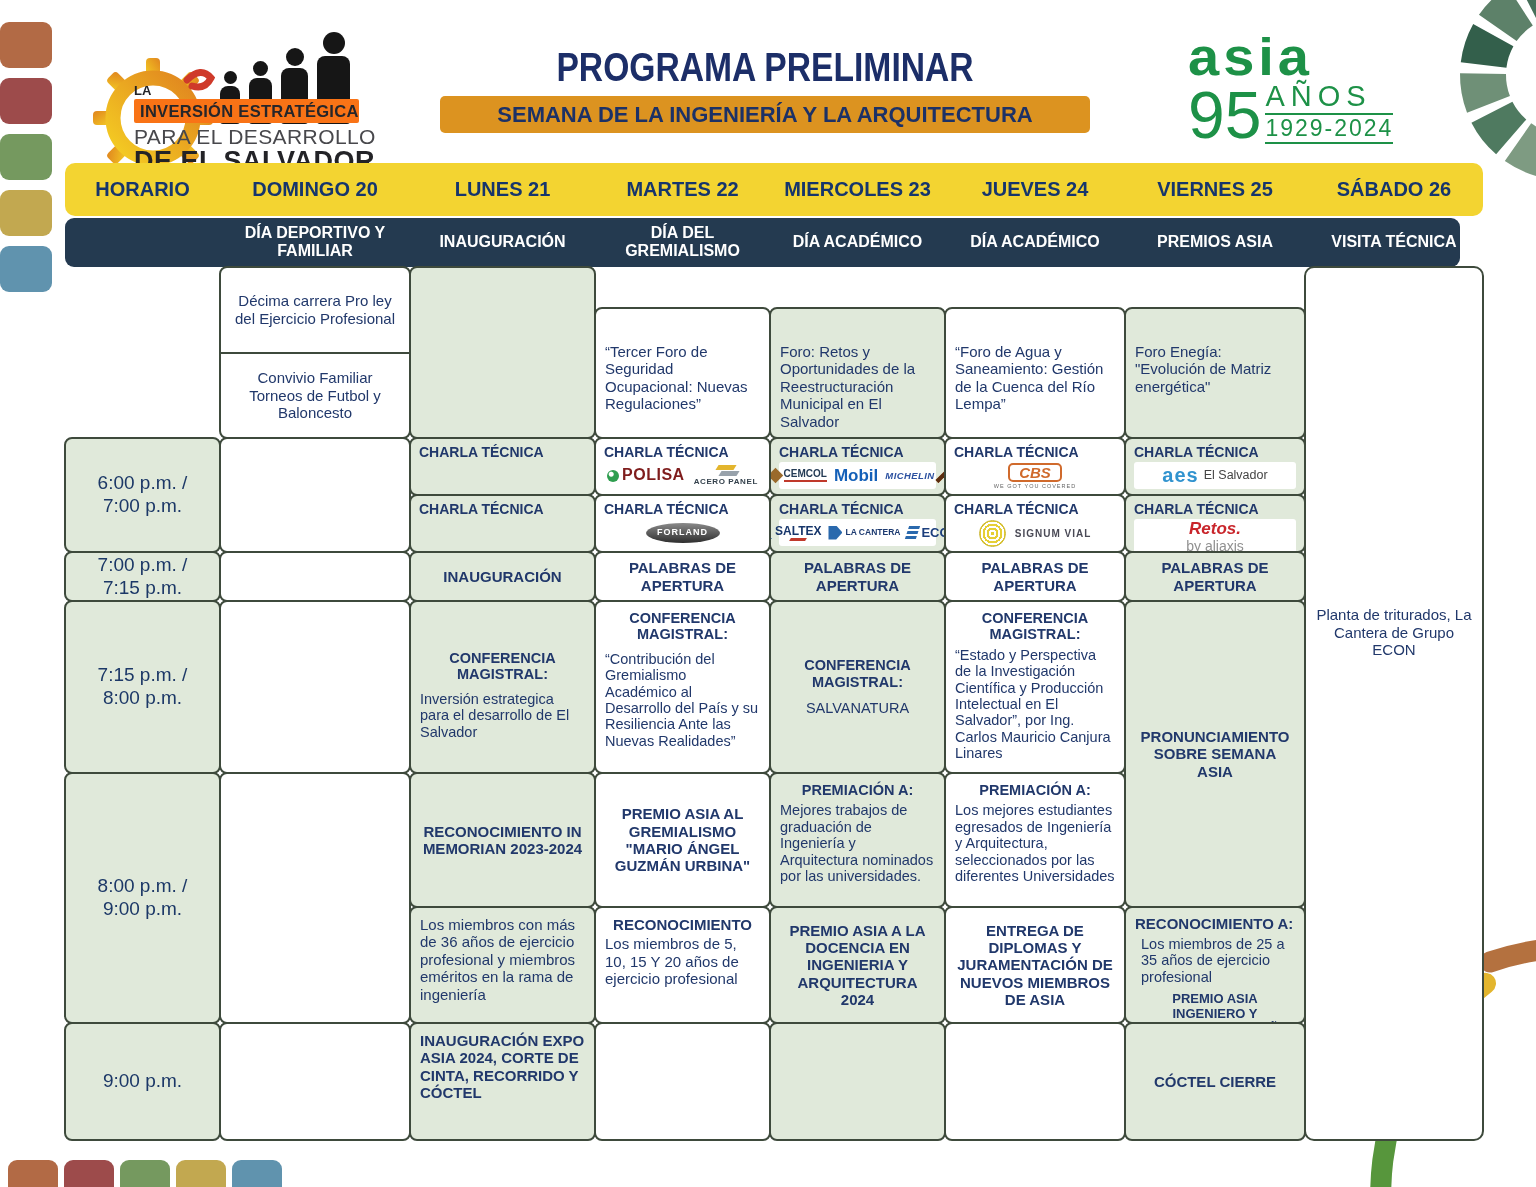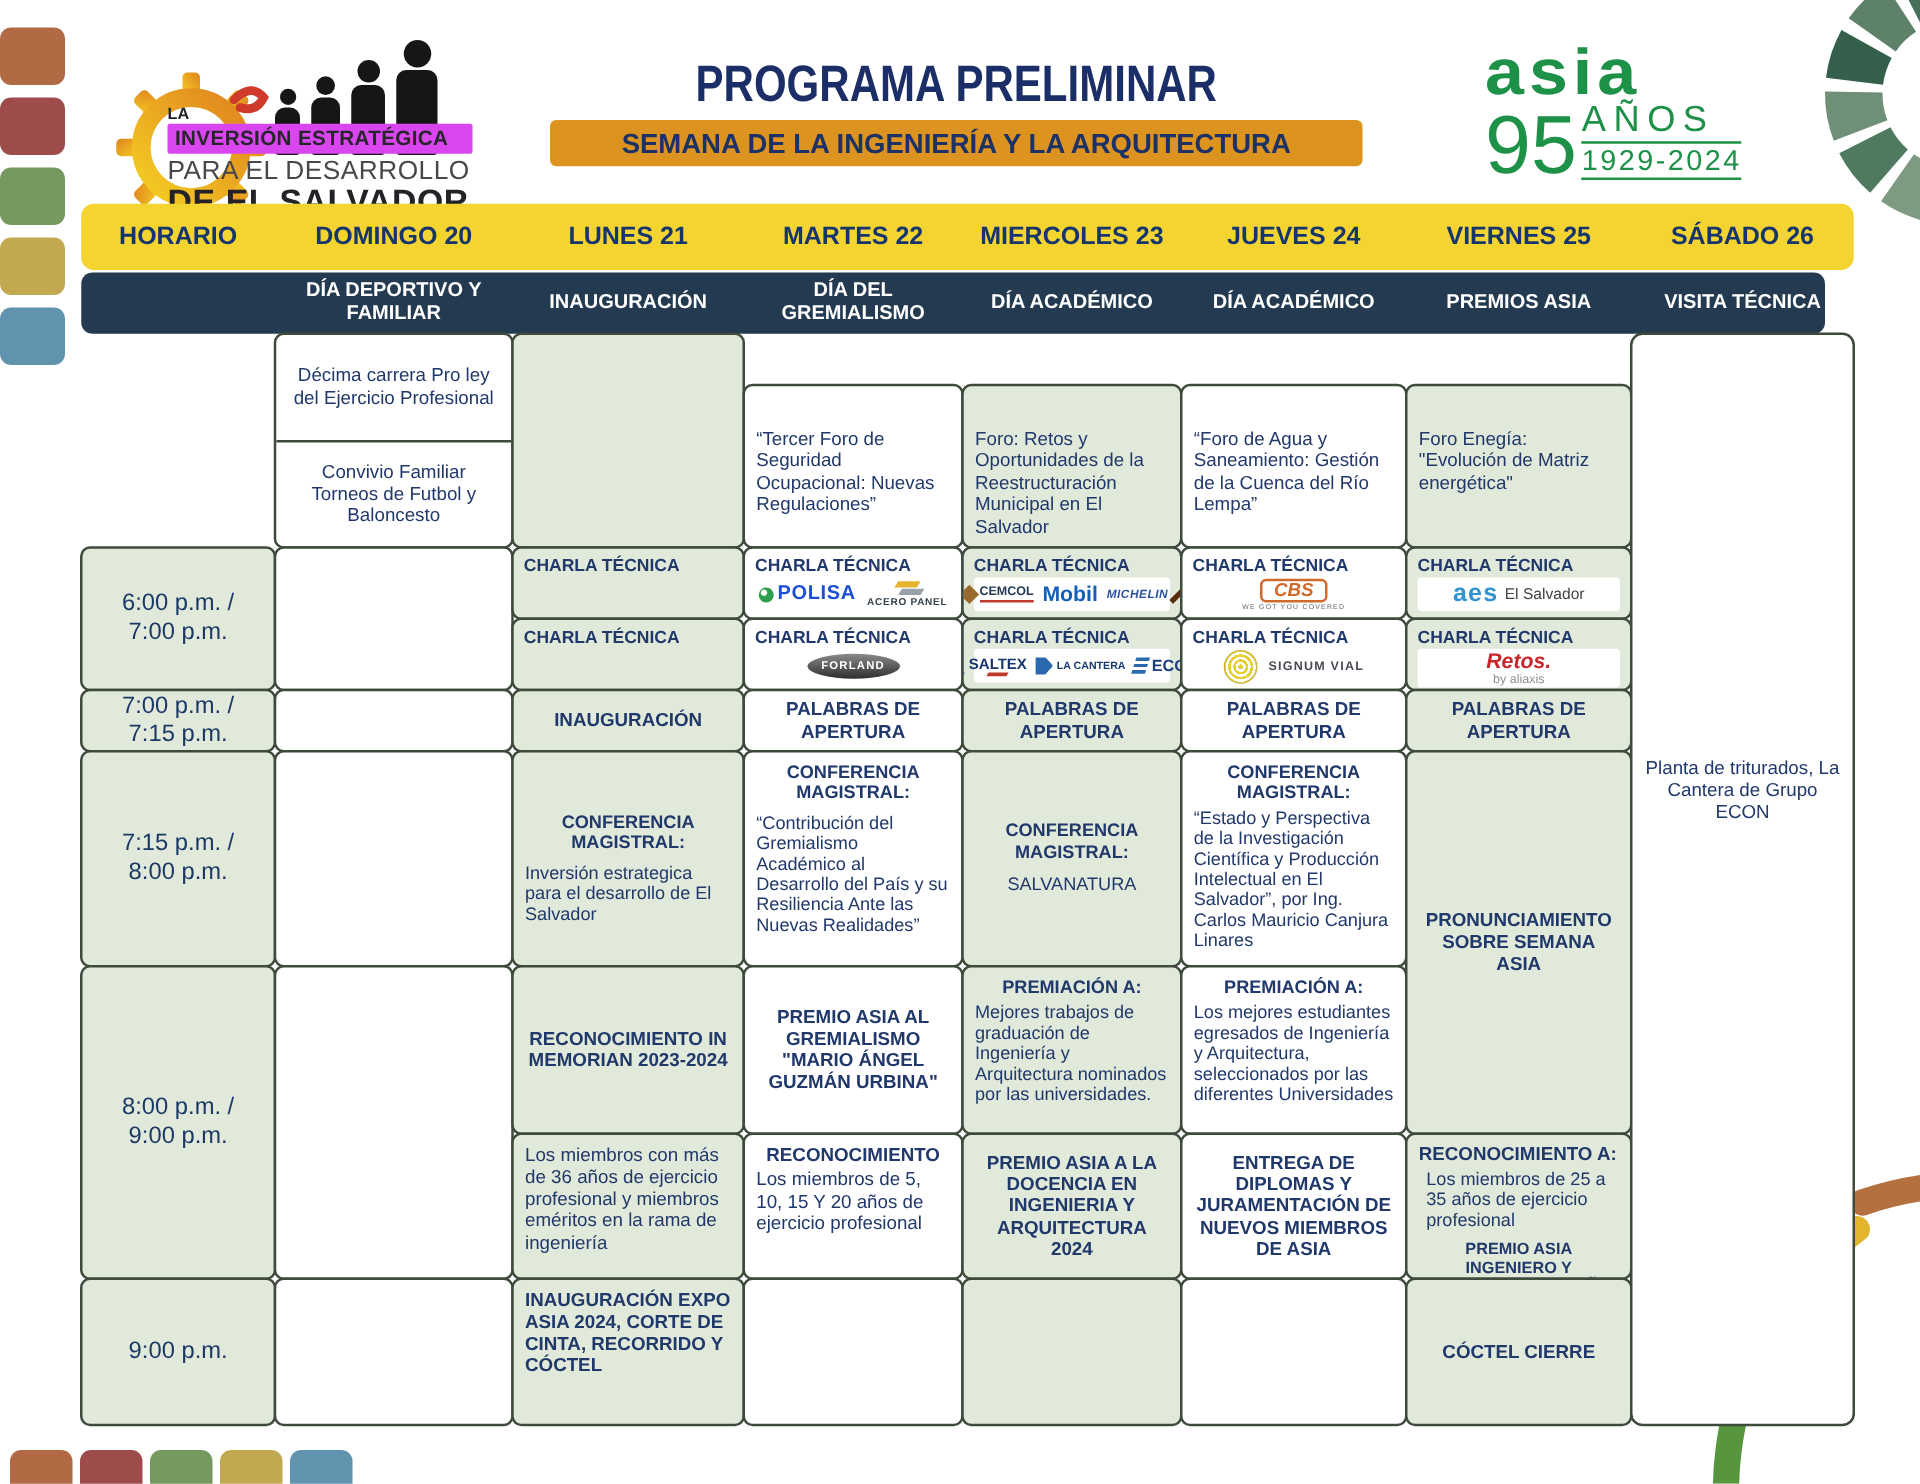--- a/index.html
+++ b/index.html
@@ -21,21 +21,21 @@
   .people{position:absolute;left:128px;top:6px;display:flex;align-items:flex-end;gap:9px;height:112px;}
   .person{display:flex;flex-direction:column;align-items:center;}
   .person .head{background:#161616;border-radius:50%;}
   .person .torso{background:#161616;border-radius:8px 8px 3px 3px;margin-top:2px;}
   .person:nth-child(1) .head{width:13px;height:13px}.person:nth-child(1) .torso{width:20px;height:38px}
   .person:nth-child(2) .head{width:15px;height:15px}.person:nth-child(2) .torso{width:23px;height:46px}
   .person:nth-child(3) .head{width:18px;height:18px}.person:nth-child(3) .torso{width:27px;height:56px}
   .person:nth-child(4) .head{width:22px;height:22px}.person:nth-child(4) .torso{width:33px;height:68px}
   .logo-text{position:absolute;left:42px;top:78px;width:290px;line-height:1;}
   .lt-la{font-size:13px;font-weight:700;color:#232327;}
-  .lt-band{margin-top:2px;background:#d946ef;border-radius:2px;padding:4px 19px 3px 6px;display:inline-block;
+  .lt-band{margin-top:2px;background:#f97316;border-radius:2px;padding:4px 0 3px 6px;display:inline-block;
            font-size:16.5px;font-weight:800;color:#26262a;letter-spacing:.3px;}
   .lt-l2{margin-top:3px;font-size:21px;font-weight:500;color:#48484c;letter-spacing:.4px;}
   .lt-l3{margin-top:1px;font-size:27px;font-weight:800;color:#232327;letter-spacing:.5px;}
 
   .header-center{position:absolute;left:440px;top:44px;width:650px;text-align:center;}
   .main-title{font-size:41px;font-weight:800;color:#1c2e68;transform:scaleX(.82);letter-spacing:0;}
   .sub-banner{margin-top:5px;background:#dc9320;border-radius:5px;height:37px;line-height:37px;
               font-size:22px;font-weight:700;color:#1c3166;}
   .date-line{margin-top:7px;font-size:23px;font-weight:800;color:#1c2e68;}
 
@@ -76,21 +76,21 @@
   
   .charla{padding:5px 8px;display:flex;flex-direction:column;}
   .charla .lab{font-size:14px;font-weight:600;}
   .logos{margin-top:2px;background:#fff;border-radius:3px;flex:1;display:flex;
          align-items:center;justify-content:center;gap:9px;padding:1px 3px;}
 
   
   .lg{display:inline-flex;align-items:center;gap:3px;white-space:nowrap;}
   .col{display:inline-flex;flex-direction:column;align-items:center;line-height:1;}
   .polisa-dot{width:12px;height:12px;border-radius:50%;background:radial-gradient(circle at 35% 35%,#fff 0 2px,#2e9e4f 3px);}
-  .polisa-txt{font-size:16px;font-weight:800;color:#1d4ed8;letter-spacing:.5px;}
+  .polisa-txt{font-size:16px;font-weight:800;color:#7f1d1d;letter-spacing:.5px;}
   .acero-roof{width:18px;height:5px;background:#e3b52d;transform:skewX(-32deg);margin-bottom:1px;}
   .acero-roof2{width:18px;height:5px;background:#98a2ab;transform:skewX(-32deg) translateX(3px);}
   .acero-txt{font-size:8px;font-weight:800;color:#35424d;letter-spacing:.6px;margin-top:2px;}
   .forland{width:74px;height:20px;border-radius:50%;background:linear-gradient(#8a8a8a,#2e2e2e);
            color:#fff;font-size:9px;font-weight:700;letter-spacing:1px;display:flex;align-items:center;justify-content:center;}
   .cem-dia{width:11px;height:11px;background:#9a6a2c;transform:rotate(45deg);}
   .cem-txt{font-size:10px;font-weight:800;color:#243b55;}
   .cem-bar{width:100%;height:2.5px;background:#c0392b;margin-top:1px;}
   .mobil{font-size:17px;font-weight:800;color:#1460b8;}
   .michelin{font-size:9.5px;font-weight:800;font-style:italic;color:#2c51a0;letter-spacing:.4px;}
@@ -105,21 +105,21 @@
   .econ-txt{font-size:13px;font-weight:800;color:#1c3f7d;}
   .cbs-box{border:2.5px solid #d06a2c;border-radius:5px;padding:0 9px;font-size:15px;font-weight:800;
            font-style:italic;color:#d06a2c;}
   .cbs-tag{font-size:5.5px;letter-spacing:1px;color:#666;margin-top:2px;}
   .swirl{width:25px;height:25px;border-radius:50%;
          background:repeating-radial-gradient(circle,#e6cf35 0 2px,#fff 2px 4px);border:1px solid #c9b42f;}
   .signum{font-size:10px;font-weight:800;color:#4a4a56;letter-spacing:1px;}
   .aes{font-size:20px;font-weight:800;color:#3193cf;letter-spacing:1px;}
   .aes-sub{font-size:12.5px;color:#444;margin-left:2px;}
   .durman{font-size:17px;font-weight:800;font-style:italic;color:#c9252b;}
-  .durman-sub{font-size:10px;color:#909090;margin-top:2px;}
+  .durman-sub{font-size:14px;color:#909090;margin-top:2px;}
 
   .note-caps{font-size:13px;font-weight:600;text-align:center;margin-top:7px;line-height:1.15;}
   .sabado-cell{display:flex;flex-direction:column;justify-content:center;align-items:center;
                text-align:center;padding-bottom:150px;border-radius:10px;}
   .viernes-tall{display:flex;flex-direction:column;justify-content:center;align-items:center;text-align:center;}
 </style>
 </head>
 <body>
 
 <div class="page">

